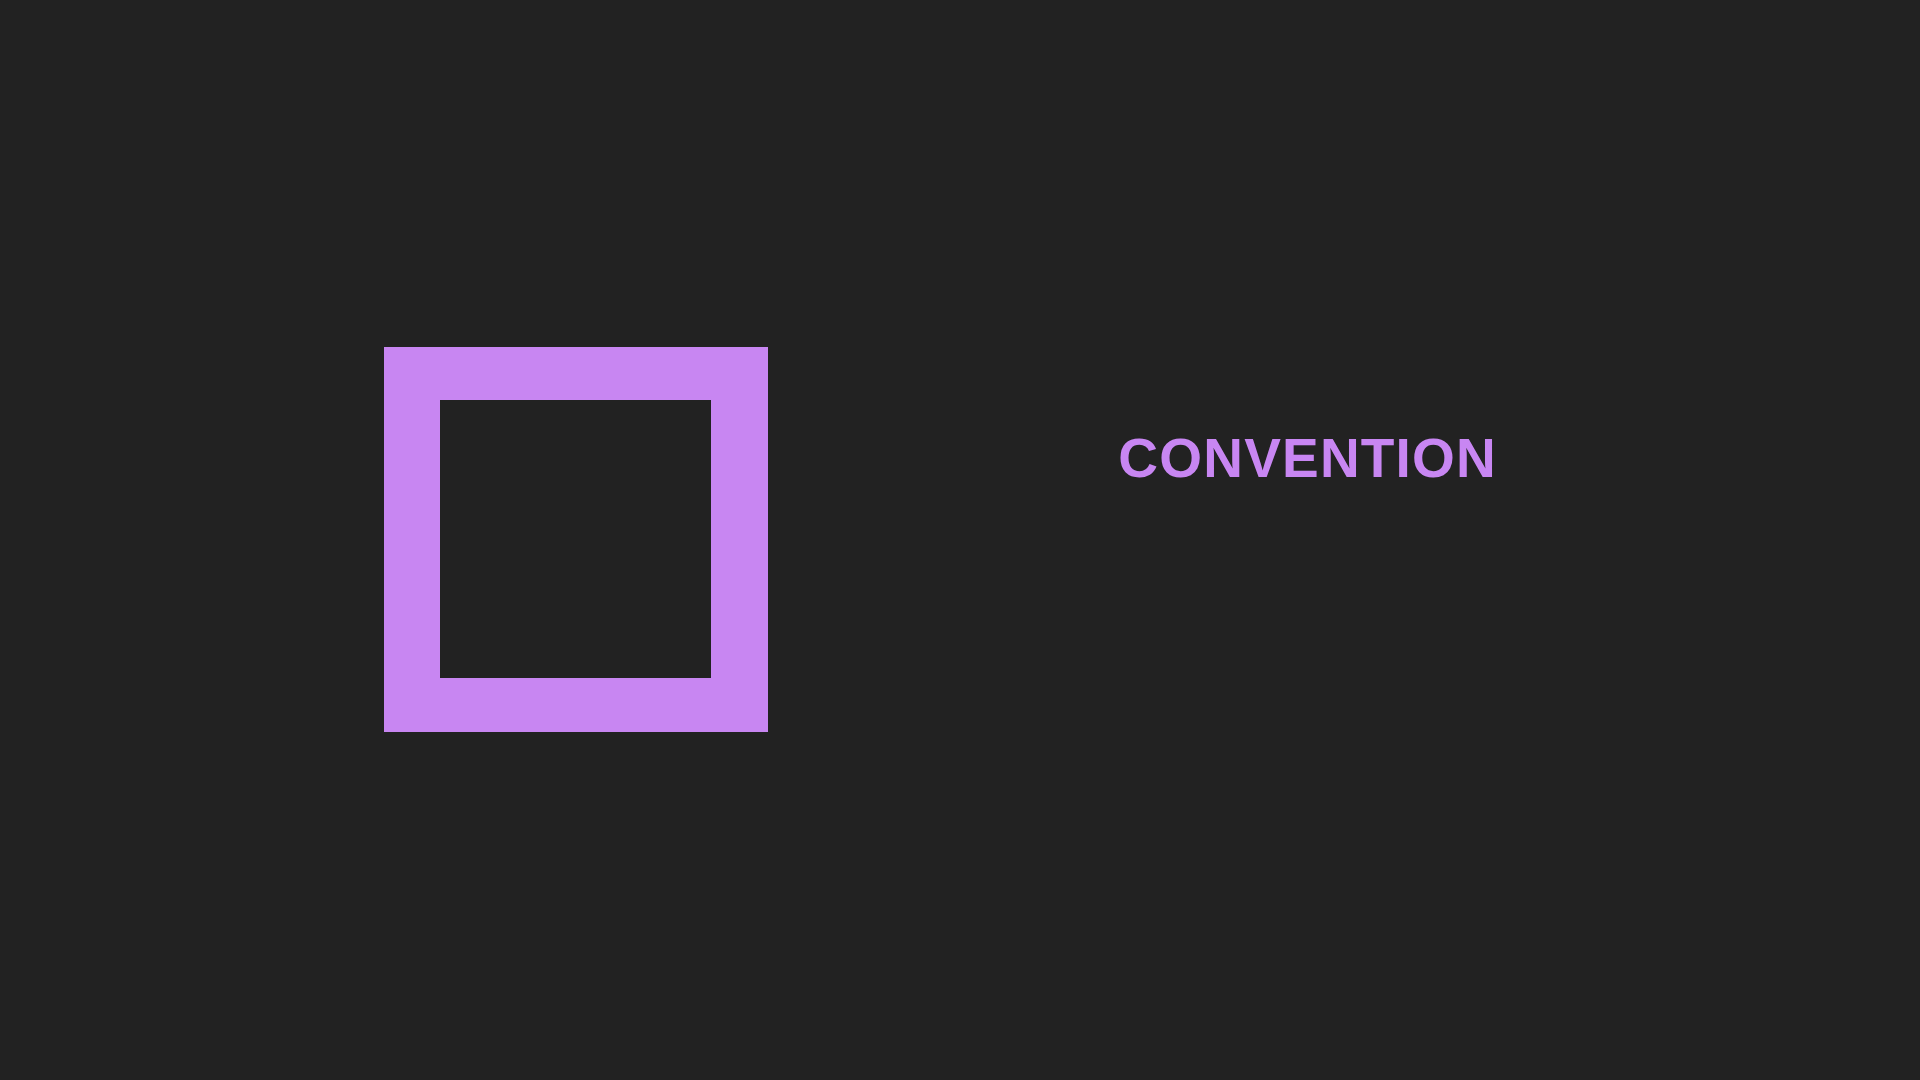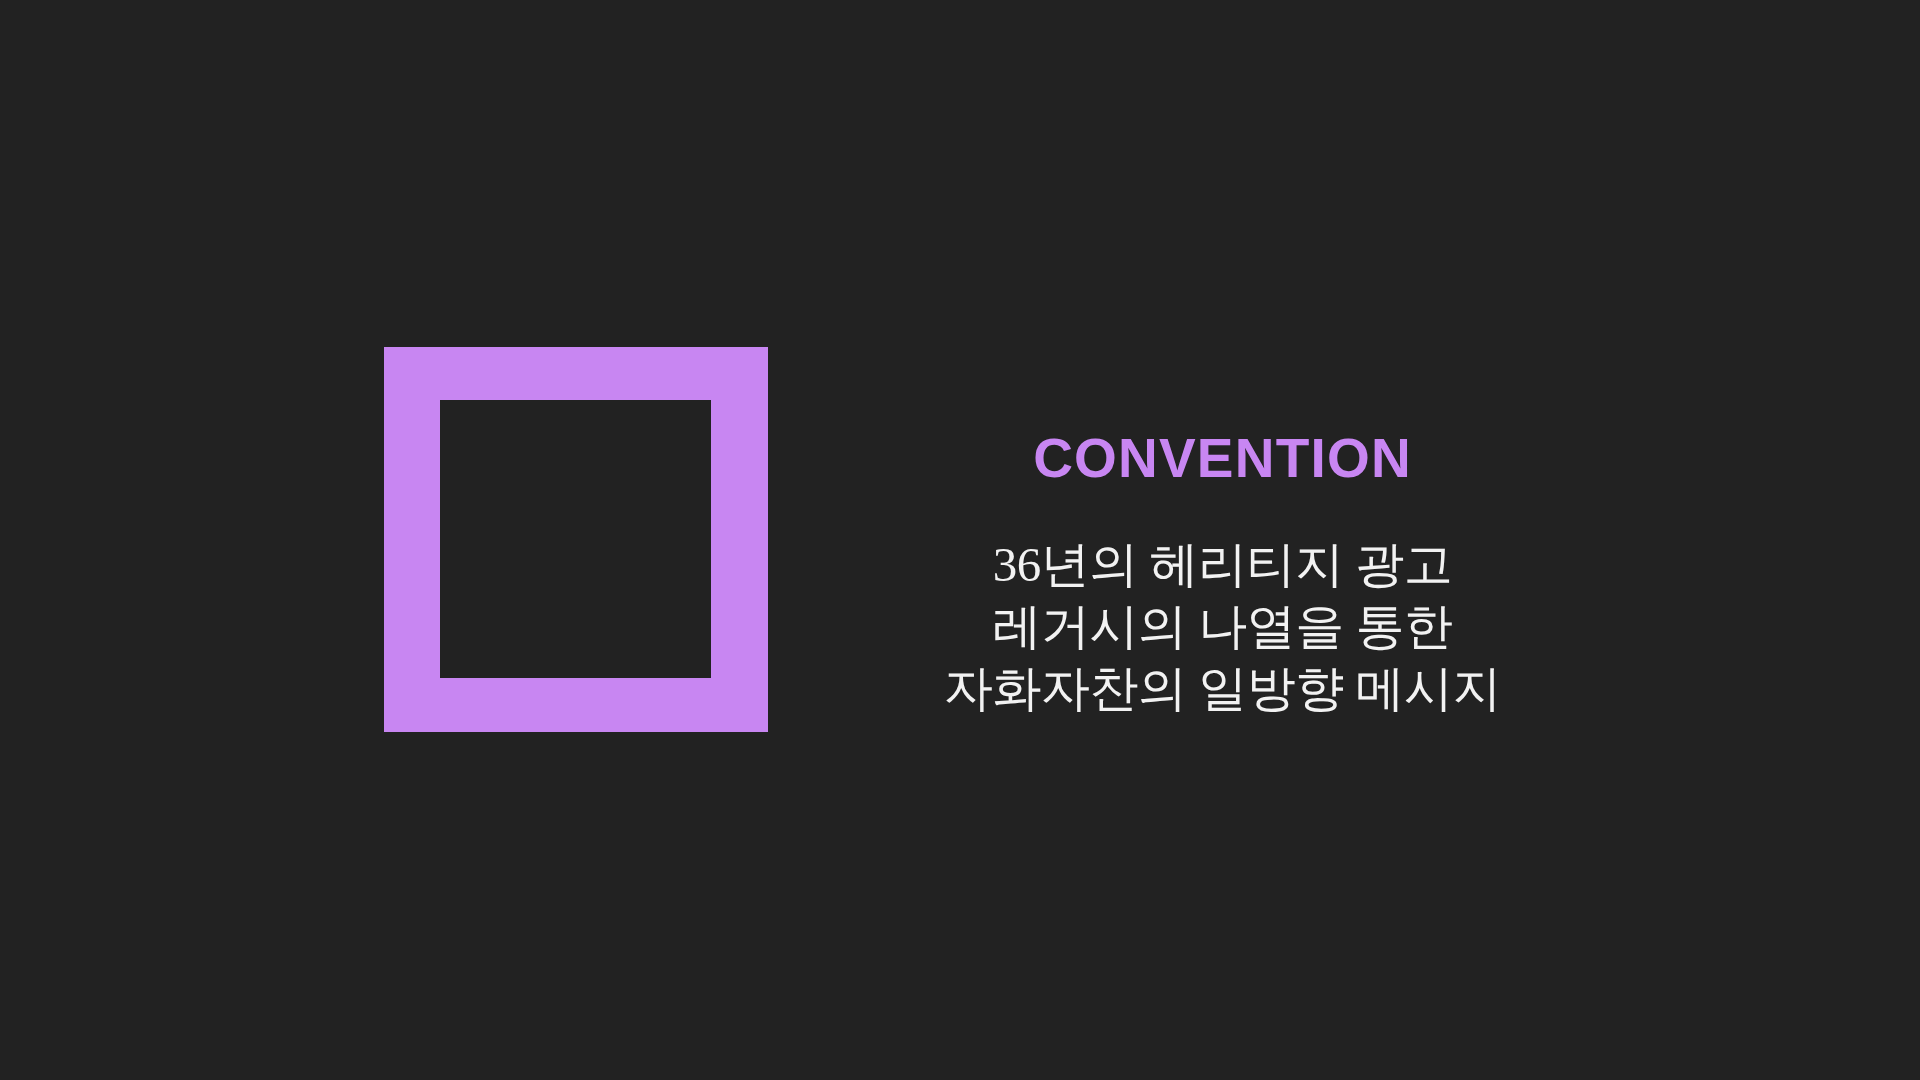--- a/index.html
+++ b/index.html
@@ -39,24 +39,24 @@
     left: 56px;
     top: 53px;
     width: 271px;
     height: 278px;
     background: #222222;
   }
 
   
   #text-block {
     position: absolute;
-    left: 900px;
+    left: 852px;
     top: 400px;
     width: 645px;
-    text-align: center;
+    text-align: right;
   }
 
   #heading {
     color: #c886f2;
     font-family: "Liberation Sans", sans-serif;
     font-weight: bold;
     font-size: 55px;
     letter-spacing: 1.2px;
     line-height: 1;
     padding-top: 31px;
@@ -84,21 +84,16 @@
 <div id="slide">
 
   <div id="square-frame">
     <div id="square-frame-inner"></div>
   </div>
 
   <div id="text-block">
 
     <div id="heading">CONVENTION</div>
 
-    <div id="body-copy">
-      <span class="copy-line">36년의 헤리티지 광고</span>
-      <span class="copy-line">레거시의 나열을 통한</span>
-      <span class="copy-line">자화자찬의 일방향 메시지</span>
-    </div>
 
   </div>
 
 </div>
 
 </body></html>

